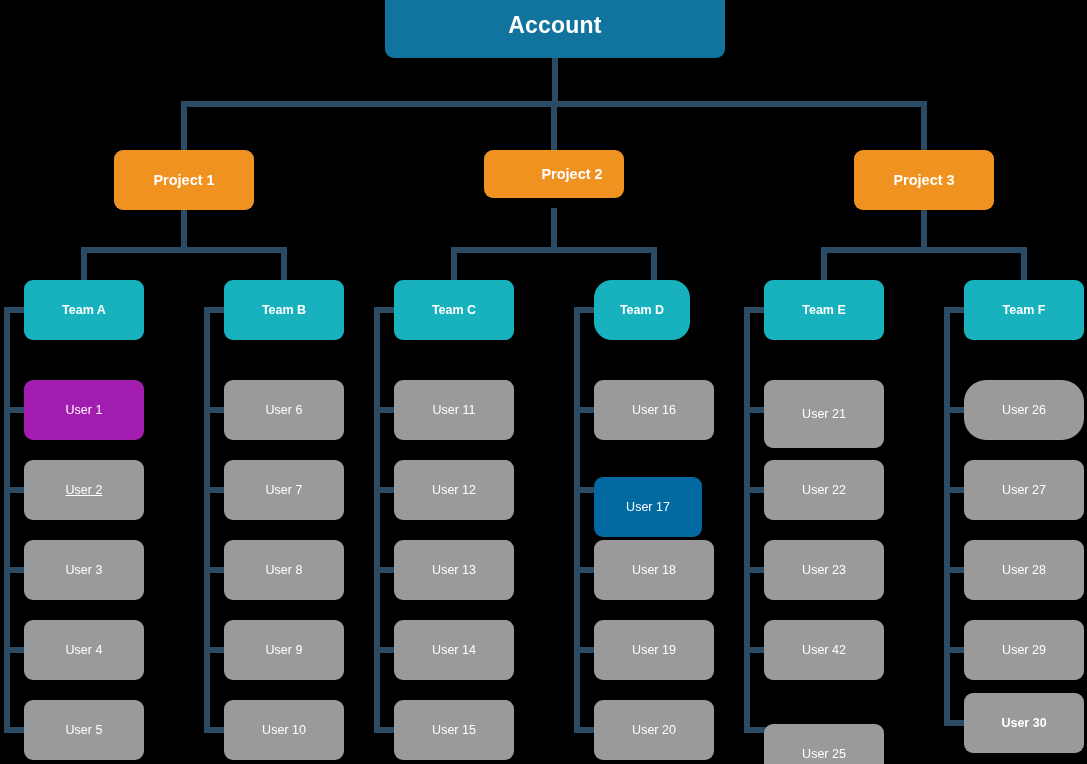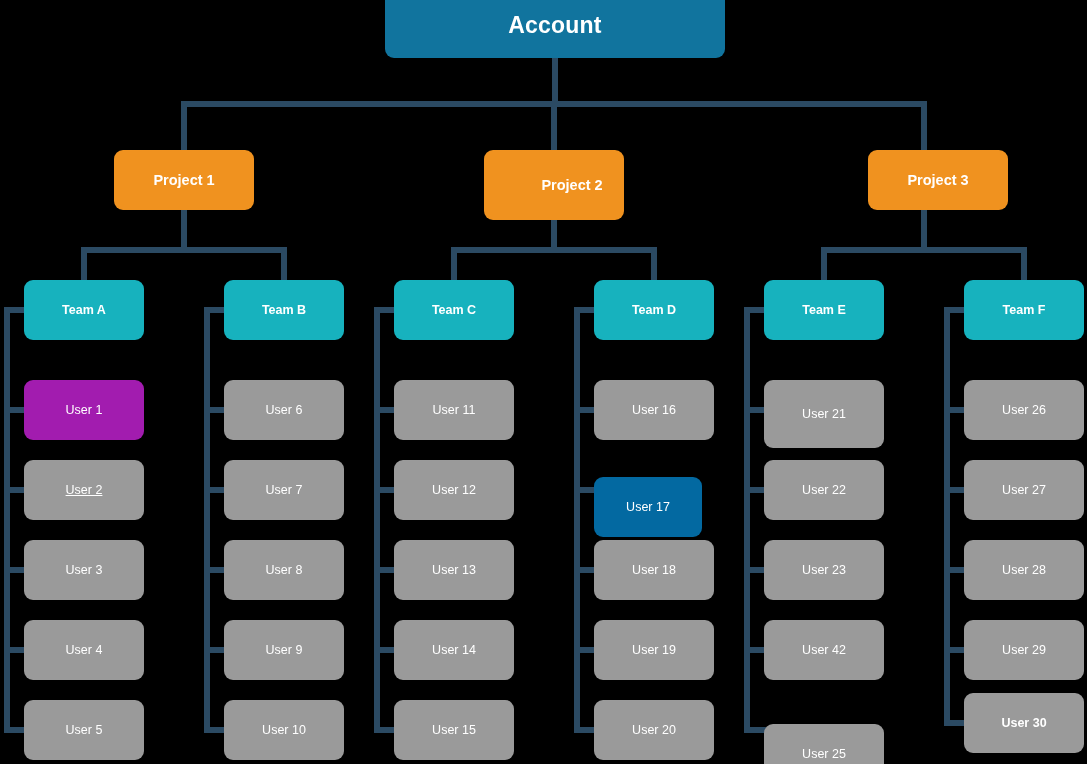--- a/index.html
+++ b/index.html
@@ -121,36 +121,36 @@
       <div class="conn" style="left: 944px; top: 647px; width: 22px; height: 6px;"></div>
       <div class="conn" style="left: 944px; top: 720px; width: 22px; height: 6px;"></div>
     </div>
   <div id="node-layer">
       <div class="node node-account" style="left: 385px; top: -8px; width: 340px; height: 66px; background: rgb(17, 116, 158);">
         <span>Account</span>
       </div>
       <div class="node node-project" style="left: 114px; top: 150px; width: 140px; height: 60px; background: rgb(240, 146, 31);">
         <span>Project 1</span>
       </div>
-      <div class="node node-project" style="left: 484px; top: 150px; width: 140px; height: 70px; background: rgb(240, 146, 31); padding-left: 36px;">
+      <div class="node node-project" style="left: 484px; top: 150px; width: 140px; height: 48px; background: rgb(240, 146, 31); padding-left: 36px;">
         <span>Project 2</span>
       </div>
-      <div class="node node-project" style="left: 854px; top: 150px; width: 140px; height: 60px; background: rgb(240, 146, 31); margin-left: 14px;">
+      <div class="node node-project" style="left: 854px; top: 150px; width: 140px; height: 60px; background: rgb(240, 146, 31);">
         <span>Project 3</span>
       </div>
       <div class="node node-team" style="left: 24px; top: 280px; width: 120px; height: 60px; background: rgb(23, 178, 190);">
         <span>Team A</span>
       </div>
       <div class="node node-team" style="left: 224px; top: 280px; width: 120px; height: 60px; background: rgb(23, 178, 190);">
         <span>Team B</span>
       </div>
       <div class="node node-team" style="left: 394px; top: 280px; width: 120px; height: 60px; background: rgb(23, 178, 190);">
         <span>Team C</span>
       </div>
-      <div class="node node-team" style="left: 594px; top: 280px; width: 120px; height: 60px; background: rgb(23, 178, 190);">
+      <div class="node node-team" style="left: 594px; top: 280px; width: 96px; height: 60px; background: rgb(23, 178, 190); border-radius: 18px;">
         <span>Team D</span>
       </div>
       <div class="node node-team" style="left: 764px; top: 280px; width: 120px; height: 60px; background: rgb(23, 178, 190);">
         <span>Team E</span>
       </div>
       <div class="node node-team" style="left: 964px; top: 280px; width: 120px; height: 60px; background: rgb(23, 178, 190);">
         <span>Team F</span>
       </div>
       <div class="node node-user" style="left: 24px; top: 380px; width: 120px; height: 60px; background: #a21caf;">
         <span>User 1</span>
@@ -220,21 +220,21 @@
       </div>
       <div class="node node-user" style="left: 764px; top: 540px; width: 120px; height: 60px; background: rgb(154, 154, 154);">
         <span>User 23</span>
       </div>
       <div class="node node-user" style="left: 764px; top: 620px; width: 120px; height: 60px; background: rgb(154, 154, 154);">
         <span>User 42</span>
       </div>
       <div class="node node-user" style="left: 764px; top: 700px; width: 120px; height: 60px; background: rgb(154, 154, 154); margin-top: 24px;">
         <span>User 25</span>
       </div>
-      <div class="node node-user" style="left: 964px; top: 380px; width: 120px; height: 60px; background: rgb(154, 154, 154);">
+      <div class="node node-user" style="left: 964px; top: 380px; width: 120px; height: 60px; background: rgb(154, 154, 154); border-radius: 22px;">
         <span>User 26</span>
       </div>
       <div class="node node-user" style="left: 964px; top: 460px; width: 120px; height: 60px; background: rgb(154, 154, 154);">
         <span>User 27</span>
       </div>
       <div class="node node-user" style="left: 964px; top: 540px; width: 120px; height: 60px; background: rgb(154, 154, 154);">
         <span>User 28</span>
       </div>
       <div class="node node-user" style="left: 964px; top: 620px; width: 120px; height: 60px; background: rgb(154, 154, 154);">
         <span>User 29</span>

